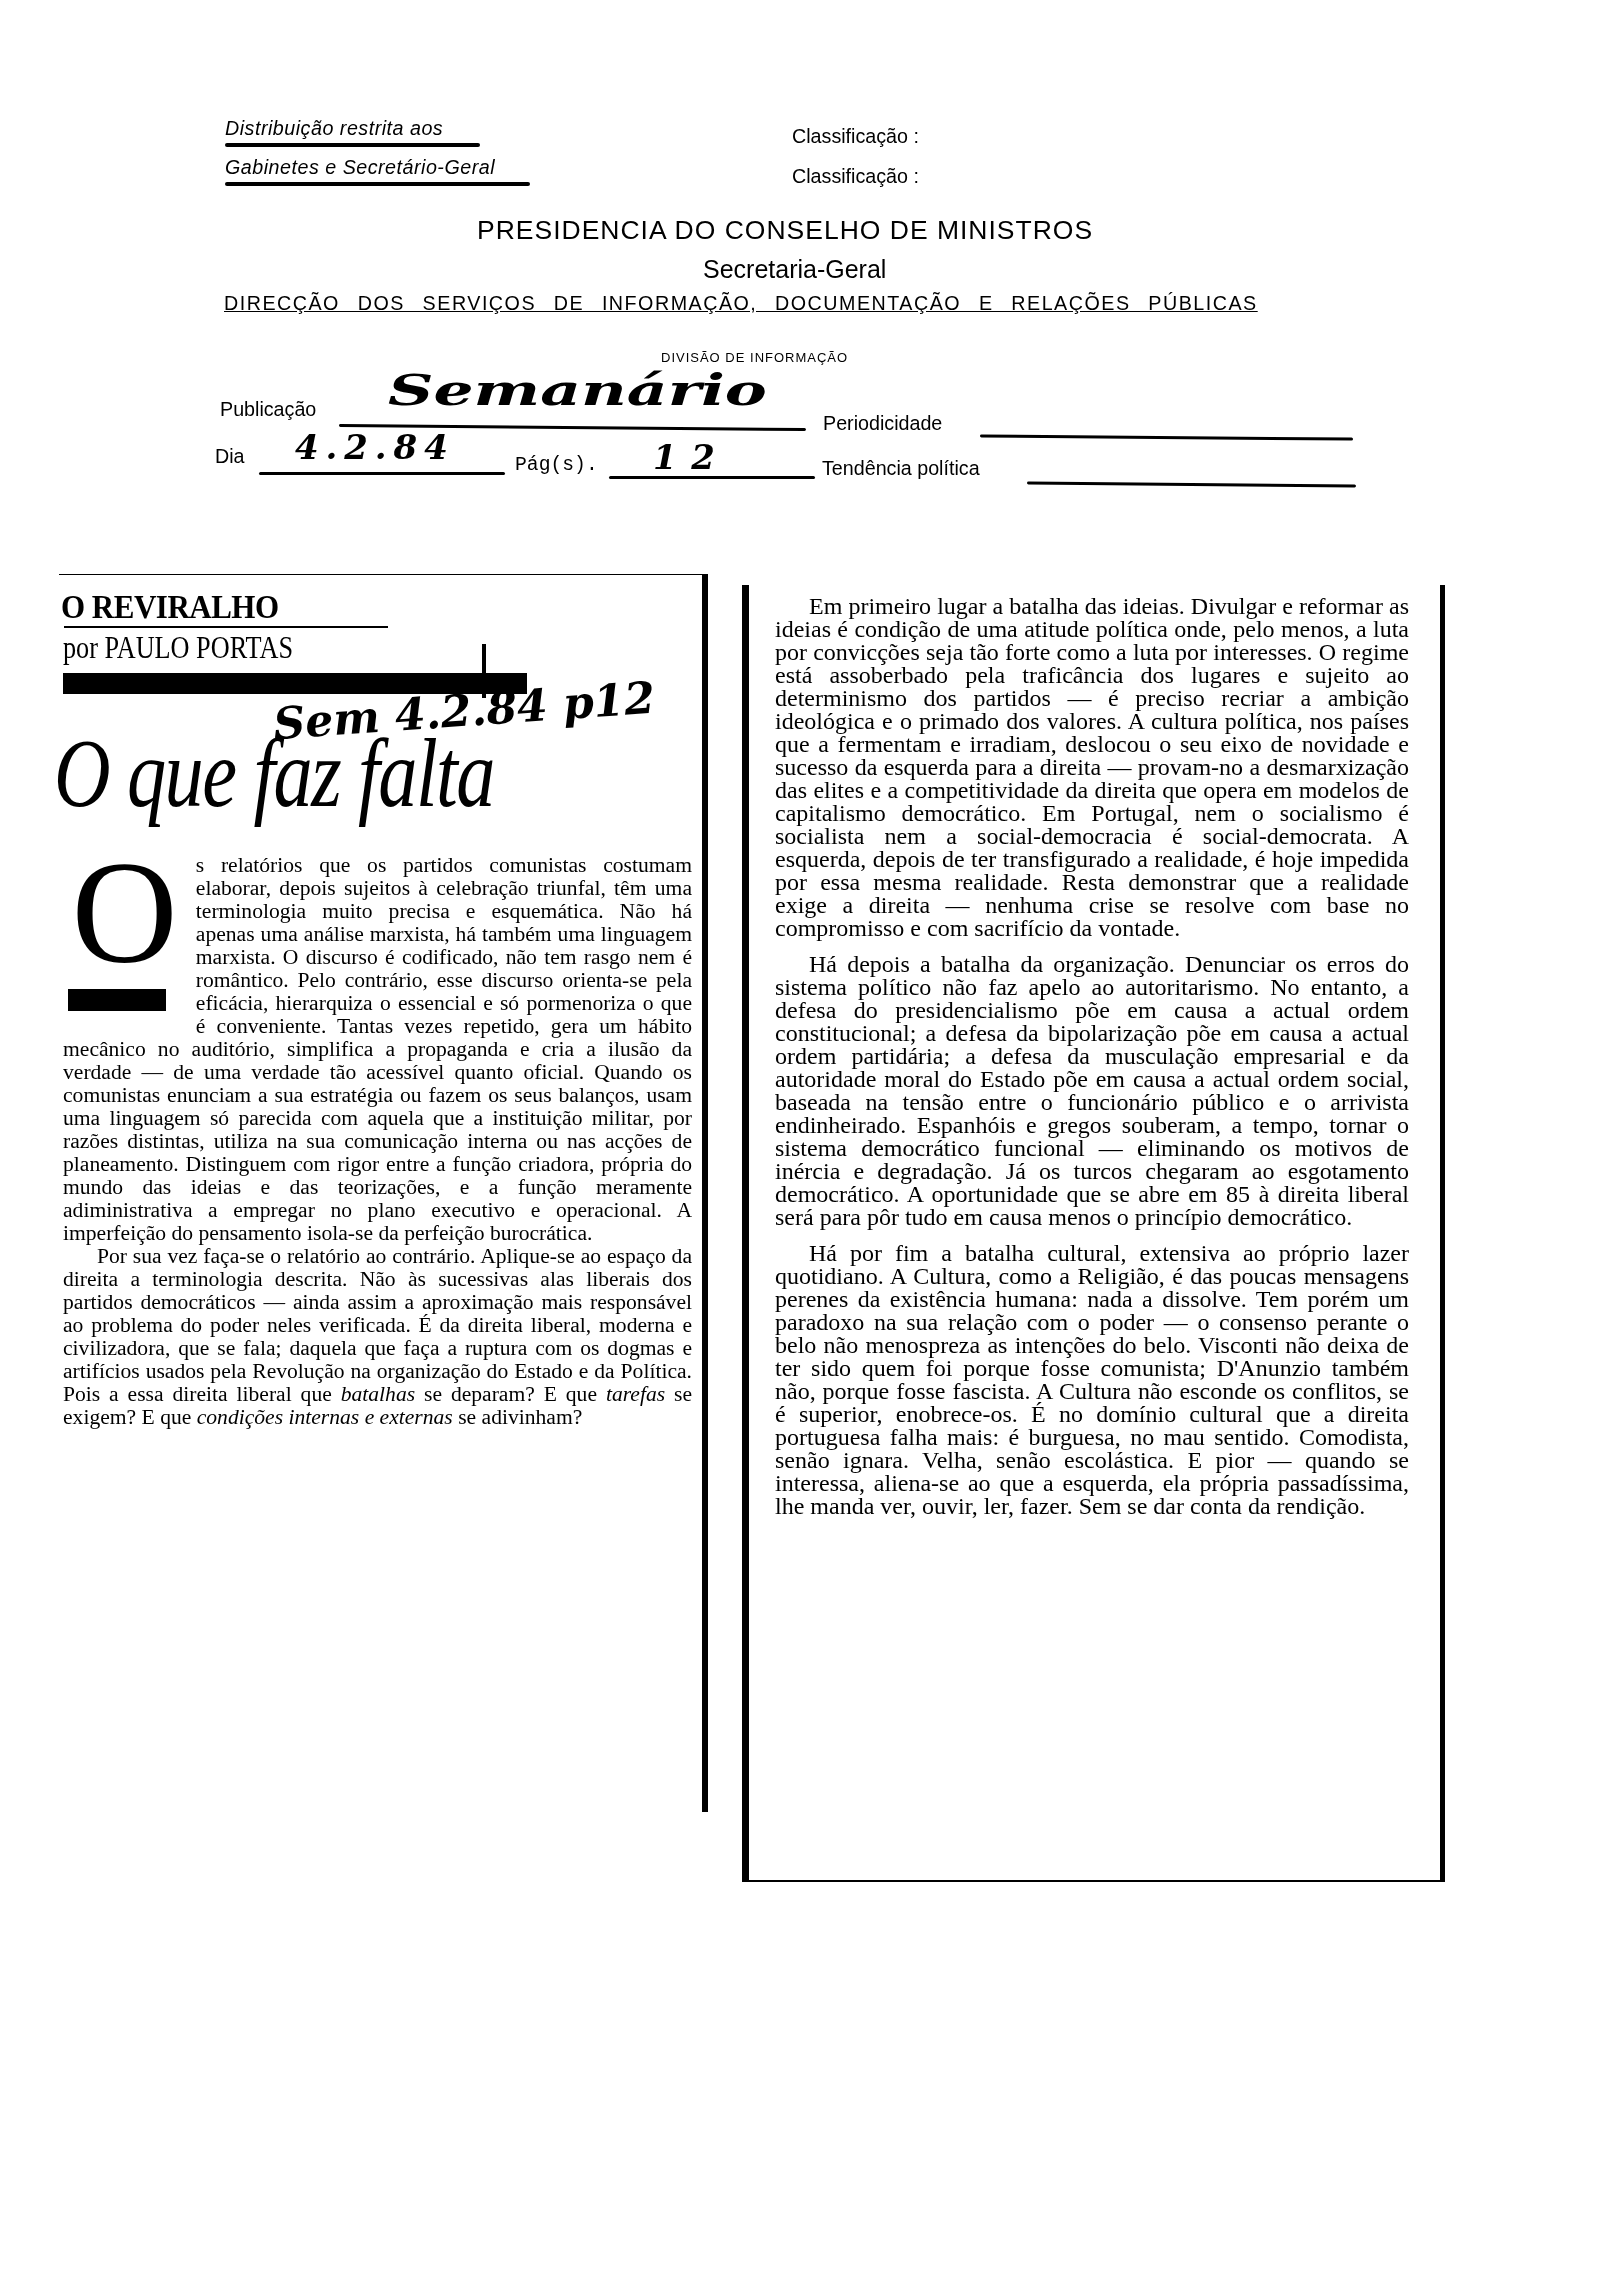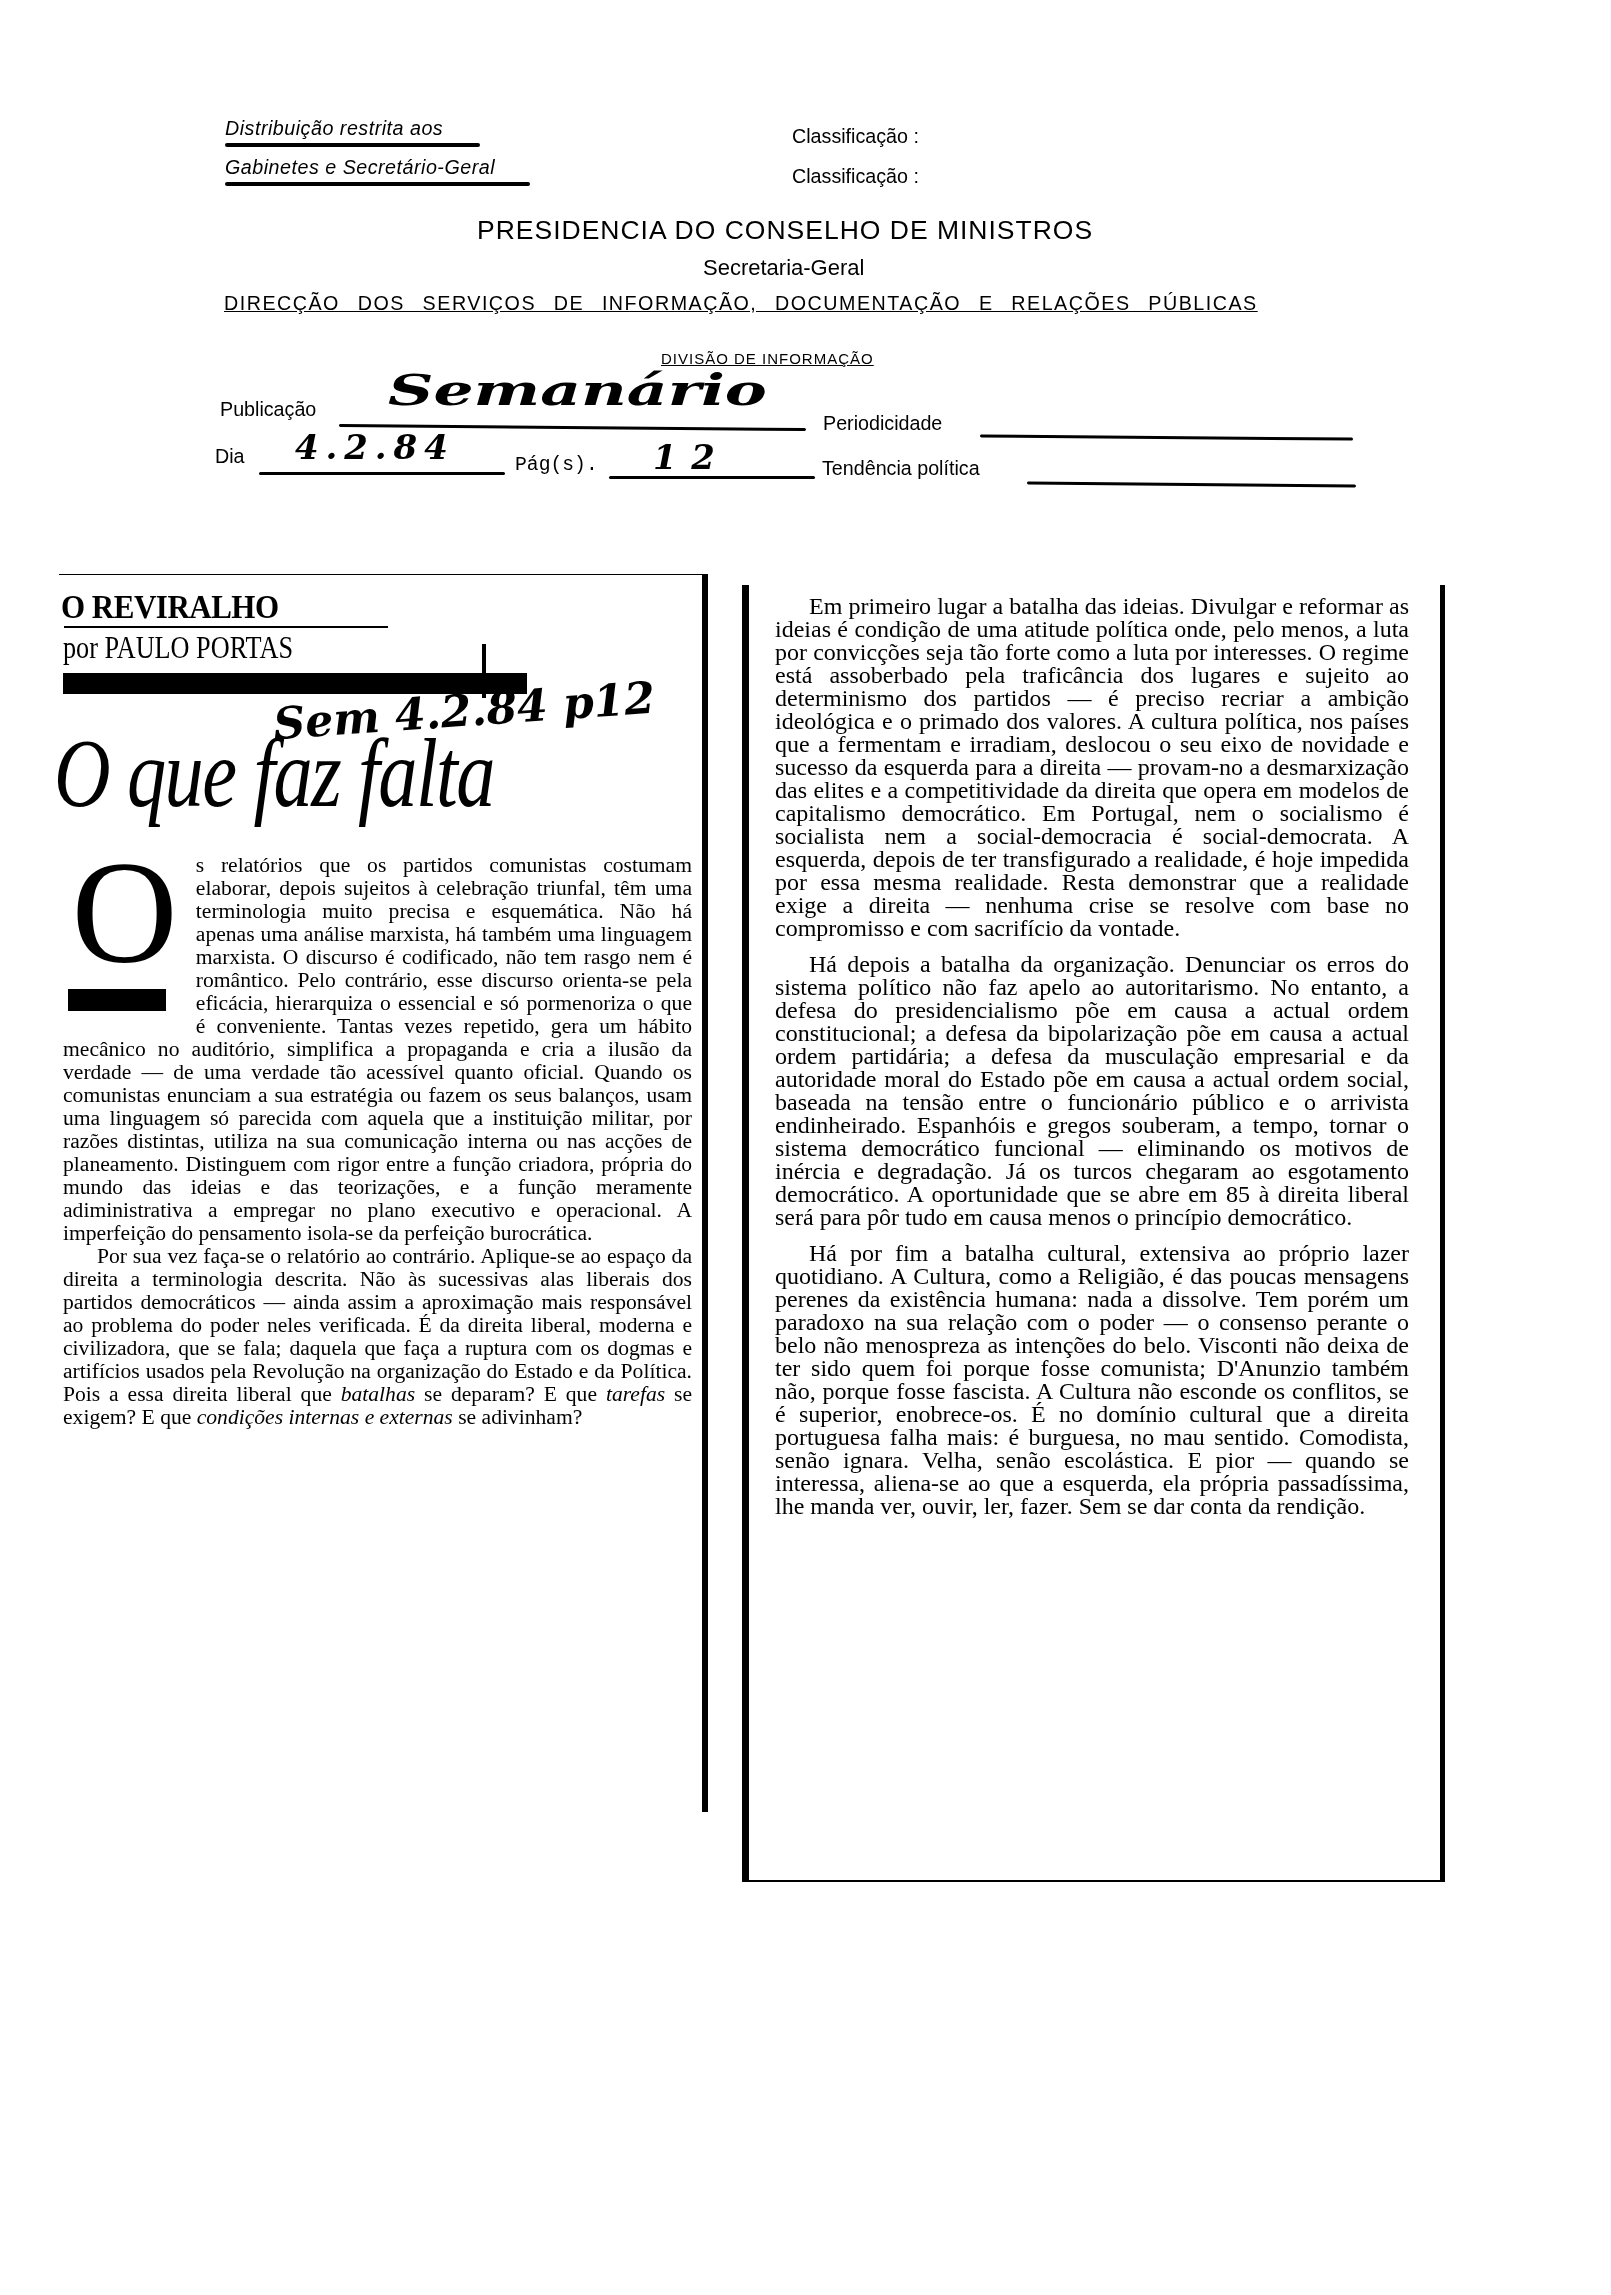--- a/index.html
+++ b/index.html
@@ -4,23 +4,23 @@
 <style>
   html, body { margin:0; padding:0; background:#ffffff; }
   body { width:1612px; height:2295px; position:relative; overflow:hidden; color:#000; font-family:"Liberation Sans", sans-serif; }
   .abs { position:absolute; }
 
   
   .dist-line { font-family:"Liberation Sans", sans-serif; font-style:italic; font-size:19.7px; letter-spacing:0.5px; white-space:nowrap; }
   .dist-line .ul { display:block; height:4.4px; background:#000; margin-top:2.9px; border-radius:2px; }
   .meta-label { font-size:19.7px; white-space:nowrap; }
   .main-title { font-size:26.5px; font-weight:normal; letter-spacing:1px; white-space:nowrap; }
-  .sub-title { font-size:22px; white-space:nowrap; }
+  .sub-title { font-size:25px; white-space:nowrap; }
   .direccao { font-size:19.7px; letter-spacing:1.5px; white-space:nowrap; word-spacing:10.8px; }
-  .divisao { font-size:15px; letter-spacing:1px; white-space:nowrap;text-decoration:underline; }
+  .divisao { font-size:13px; letter-spacing:1px; white-space:nowrap; }
 
   
   .form-label { font-size:19.7px; white-space:nowrap; }
   .form-line { height:3.4px; background:#000; border-radius:1.5px; }
   .handwriting { font-family:"DejaVu Serif", serif; font-style:italic; font-weight:bold; white-space:nowrap; }
 
   
   .box-left { left:59px; top:574px; width:649px; height:1238px; border-top:1.5px solid #000; border-right:6.9px solid #000; box-sizing:border-box; }
   .box-right { left:742px; top:585px; width:703px; height:1297px; border-left:7.9px solid #000; border-right:5.9px solid #000; border-bottom:2.9px solid #000; box-sizing:border-box; }
 

